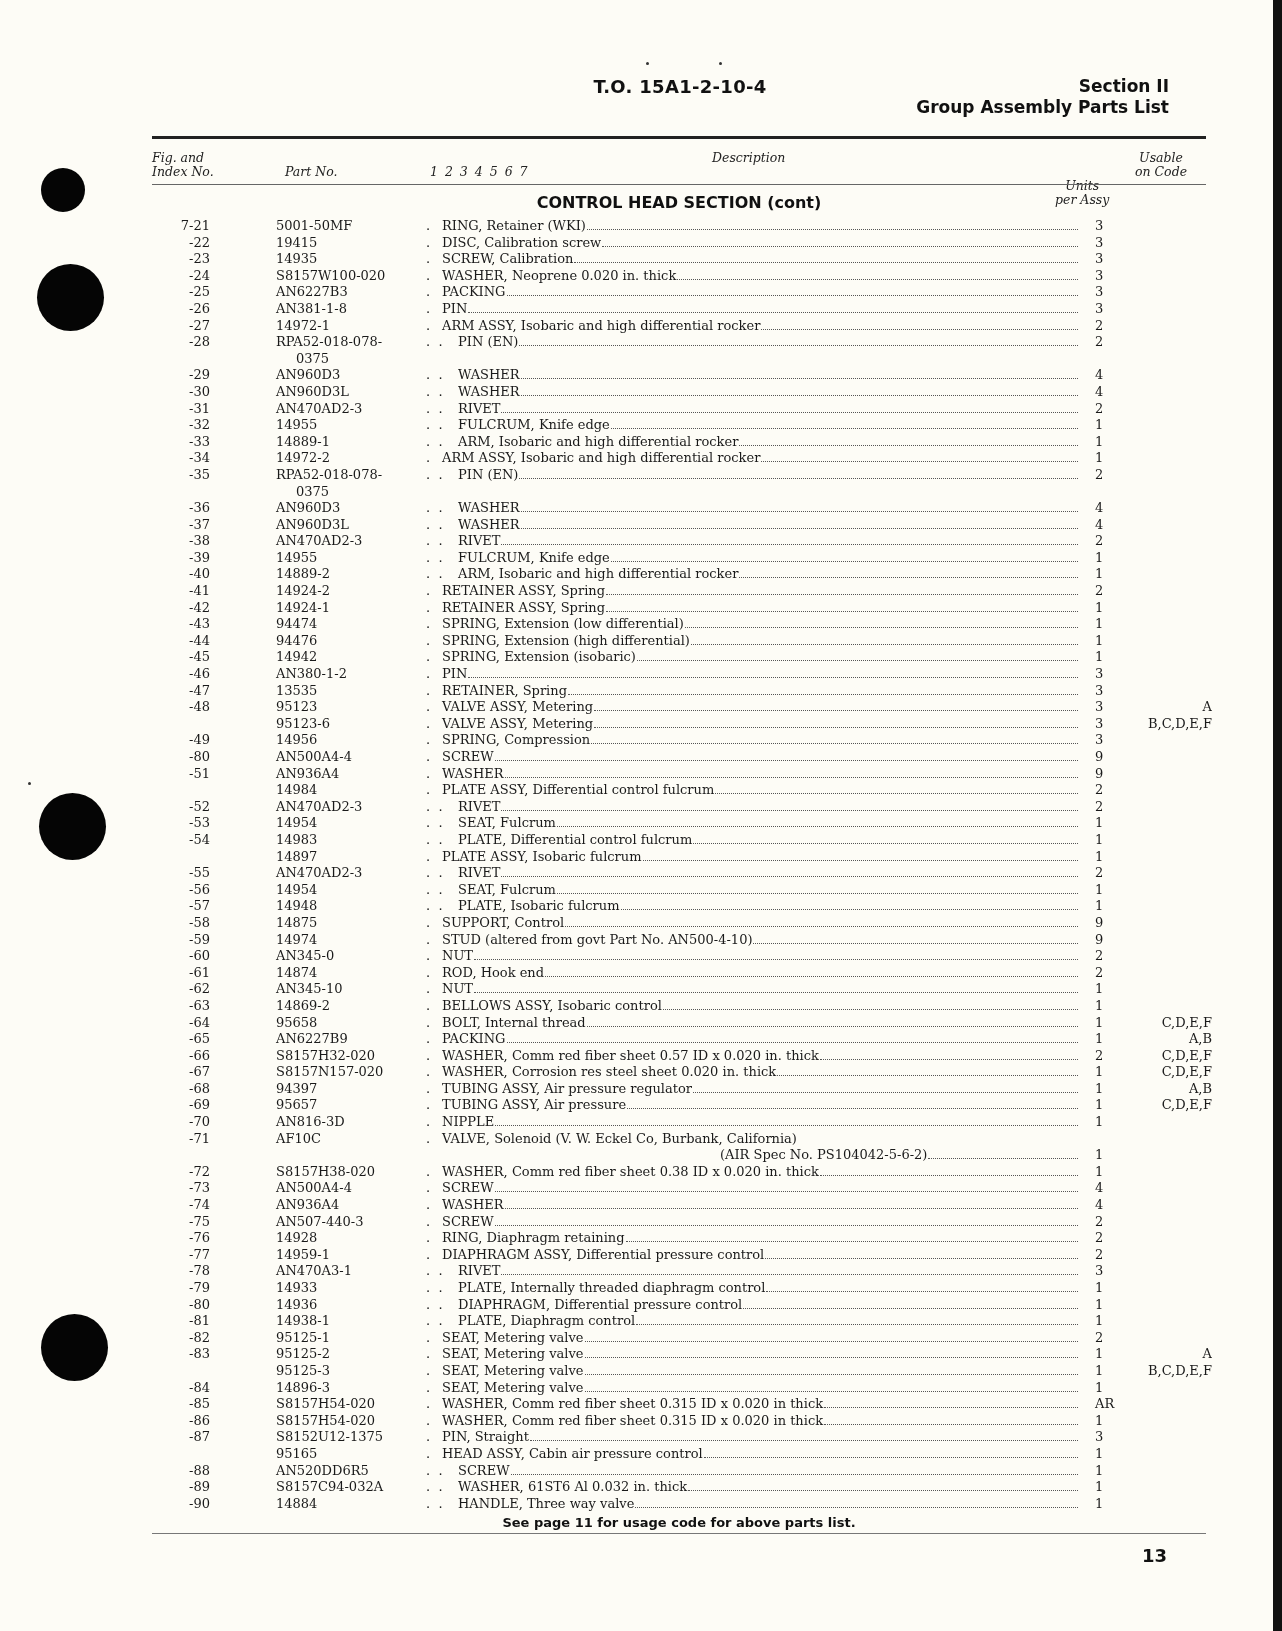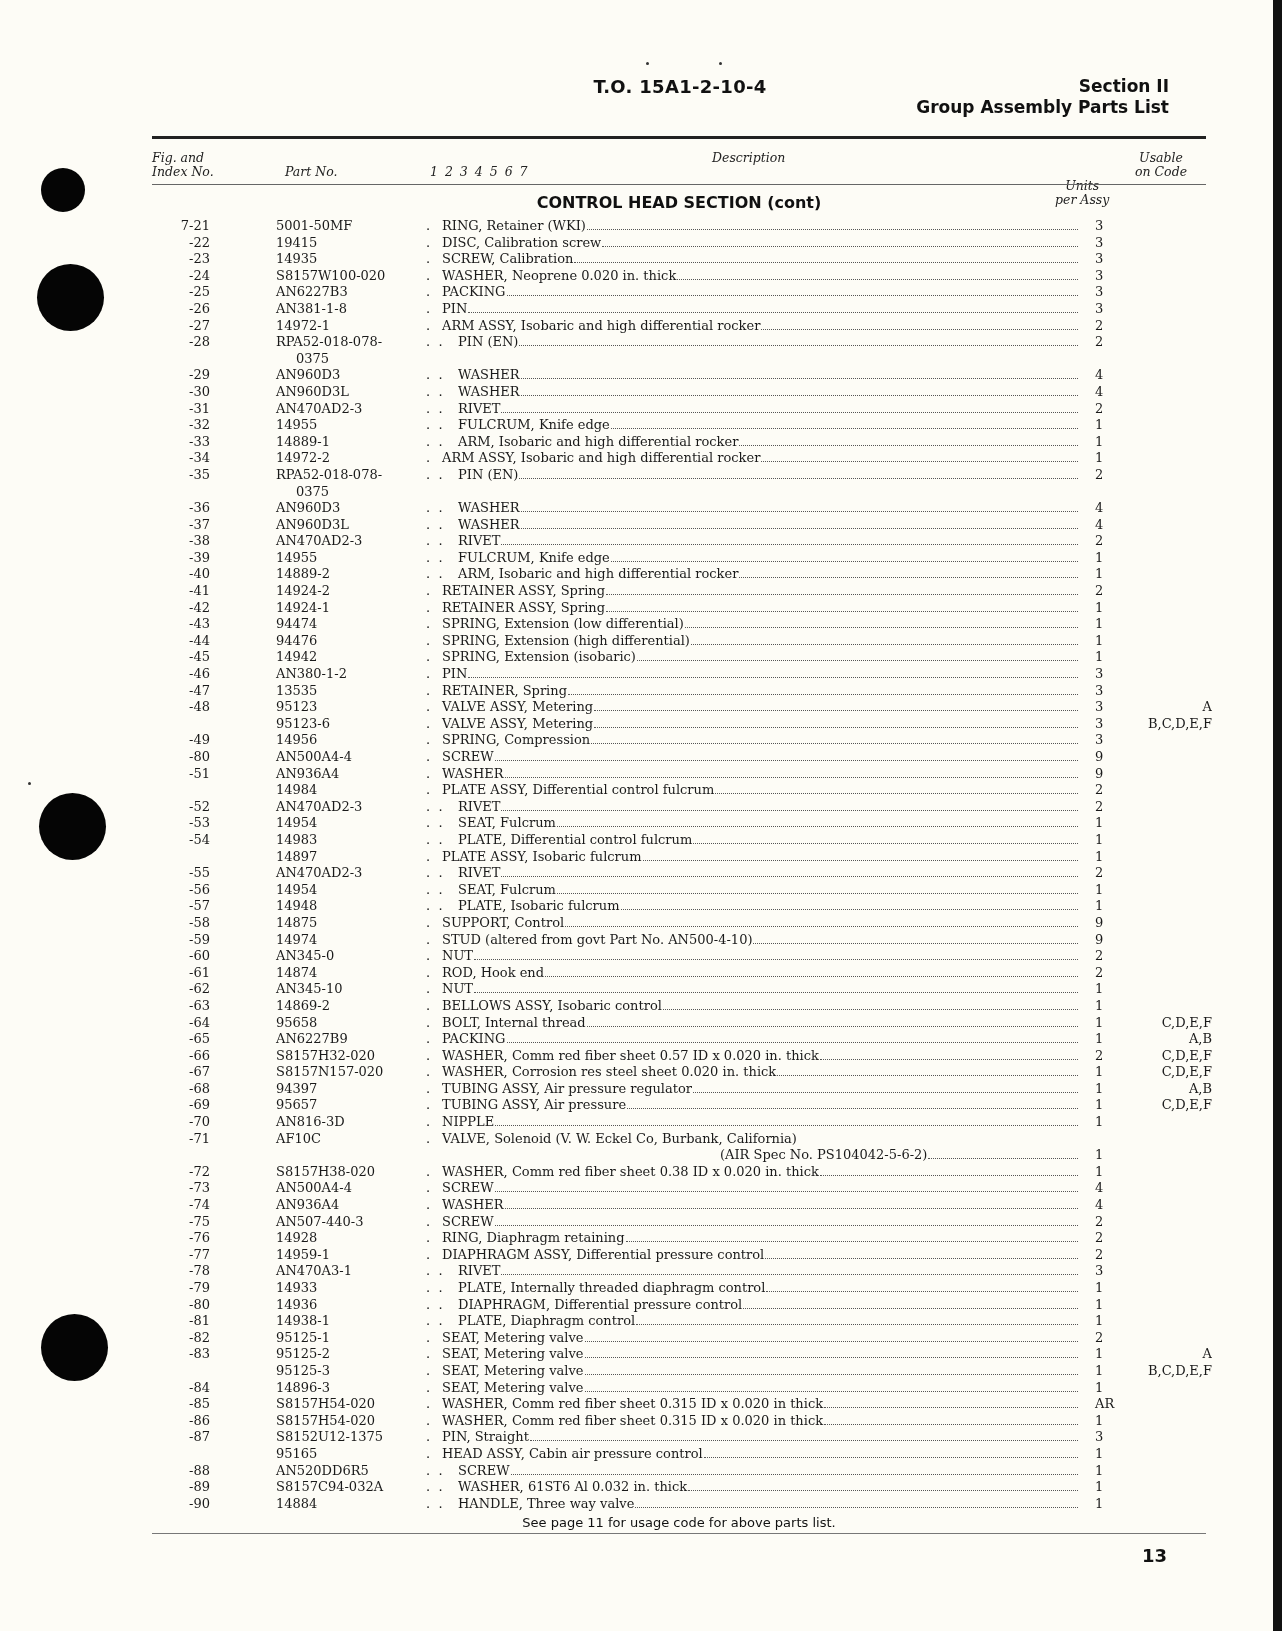--- a/index.html
+++ b/index.html
@@ -40,21 +40,21 @@
   .c-fig  { position:absolute; left:150px; width:60px; text-align:right; }
   .c-part { position:absolute; left:276px; }
   .c-desc { position:absolute; display:flex; left:426px; width:652px; overflow:hidden; }
   .c-desc .dots { position:relative; flex:1; border-bottom:1px dotted #555; height:11px; margin-left:1px; }
   .c-desc .indent { display:inline-block; }
   .c-units { position:absolute; left:1095px; width:24px; }
   .c-code  { position:absolute; left:1112px; width:100px; text-align:right; }
 
   .footer-note {
     position:absolute; left:152px; width:1054px; top:1515px; text-align:center;
-    font-family:"DejaVu Sans", sans-serif; font-weight:normal; font-size:13px; color:#111;
+    font-family:"DejaVu Sans", sans-serif; font-weight:bold; font-size:13px; color:#111;
   }
   .page-num {
     position:absolute; right:115px; top:1545px;
     font-family:"DejaVu Sans", sans-serif; font-weight:bold; font-size:18px; color:#111;
   }
 </style>
 </head>
 <body>
 
 <div class="right-edge"></div>

